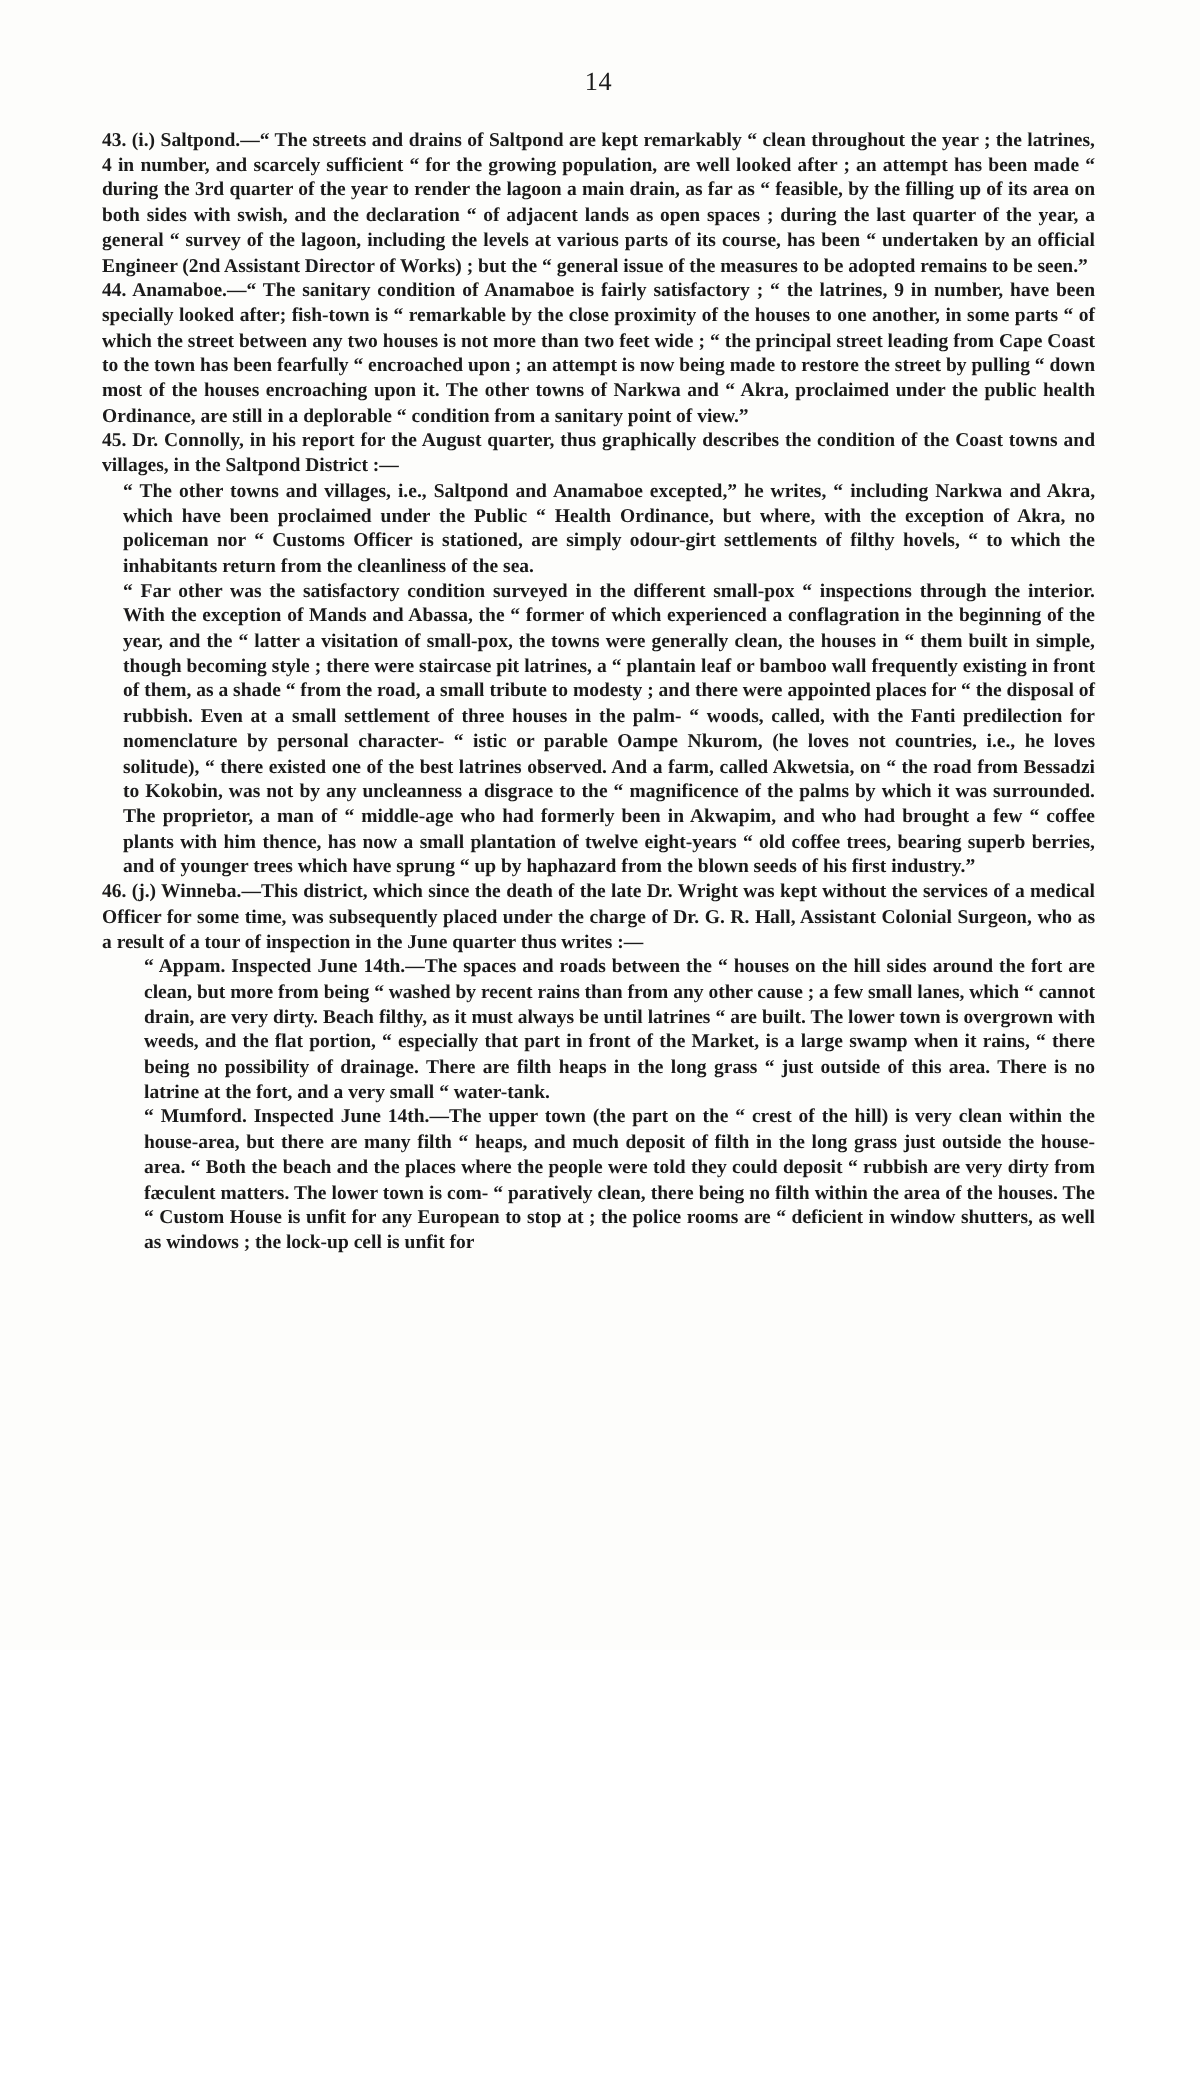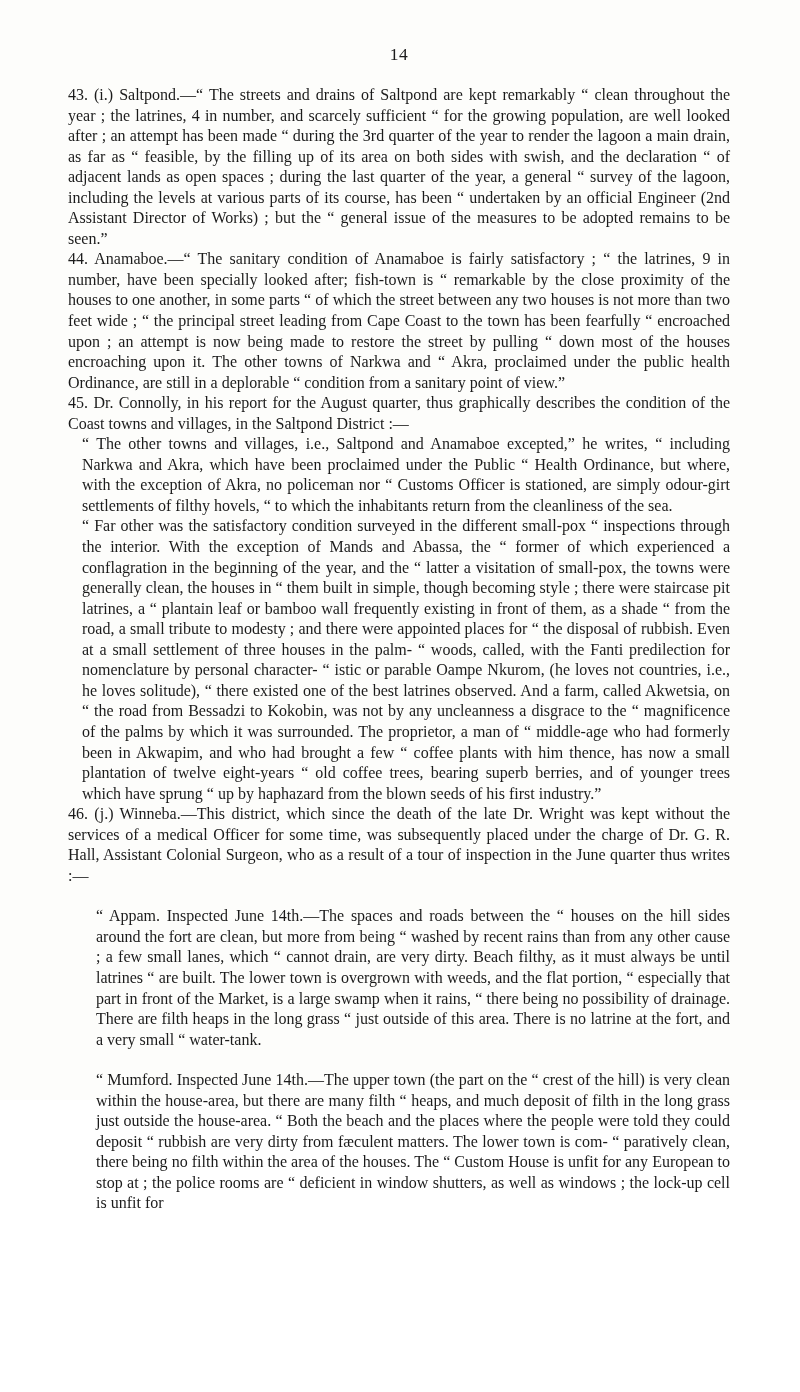--- a/index.html
+++ b/index.html
@@ -23,37 +23,37 @@
     padding: 44px 70px 28px 68px;
   }
   .page-number {
     text-align: center;
     font-size: 17.5px;
     letter-spacing: 0.5px;
     margin-bottom: 20px;
     font-family: "Liberation Serif", serif;
   }
   .body-text {
-    font-size: 16px;
+    font-size: 13px;
     line-height: 1.285;
     text-align: justify;
+    font-weight: bold;
   }
   p {
     margin: 0;
     text-indent: 0;
   }
   .para {
     margin-bottom: 0px;
   }
   .quote-block {
     padding-left: 14px;
   }
   .quote-block2 {
     padding-left: 28px;
-    margin-top: 20px;
   }
 </style>
 </head>
 <body>
 
 <div class="page">
 
   <div class="page-number">14</div>
 
   <div class="body-text">

